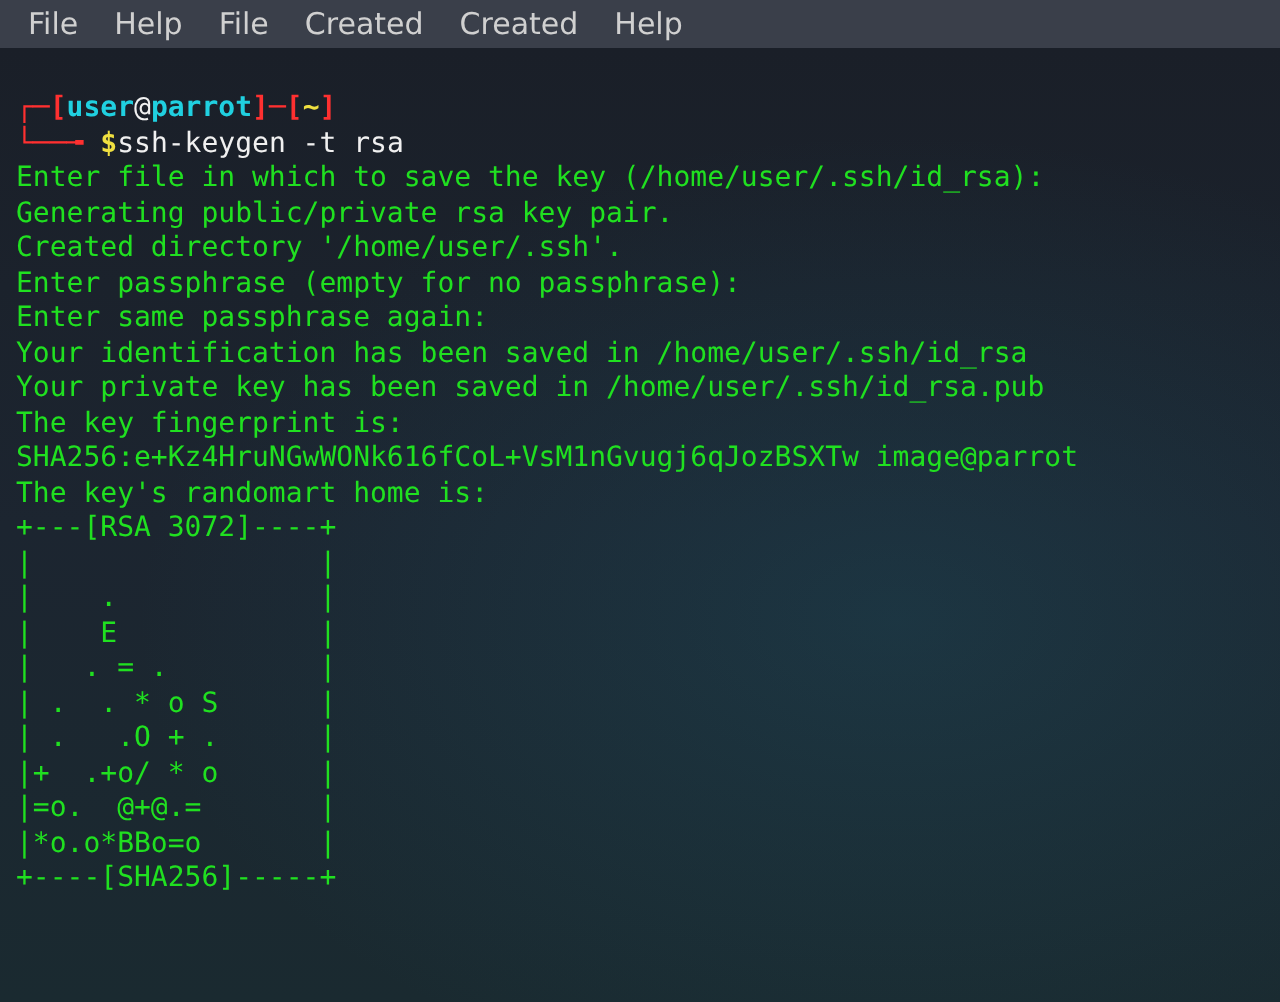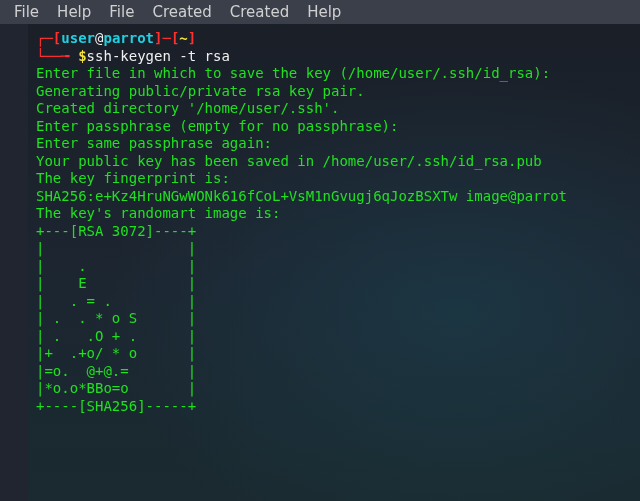--- a/index.html
+++ b/index.html
@@ -24,28 +24,27 @@
       gap: 2px;
       color: #d0d0d0;
       font-family: 'DejaVu Sans', sans-serif;
       font-size: 15px;
     }
     .menu-item {
       padding: 2px 8px;
       cursor: pointer;
     }
     .terminal {
-      padding: 6px 8px;
+      padding: 22px 8px;
       font-size: 14px;
       line-height: 1.25;
       background: linear-gradient(180deg, #1a1f28 0%, #1c2530 50%, #1a2a30 100%);
       height: calc(100% - 24px);
       position: relative;
       overflow: hidden;
-      margin-left: 28px;
     }
     .terminal::before {
       content: "";
       position: absolute;
       top: 0; left: 0; right: 0; bottom: 0;
       background: radial-gradient(ellipse at 70% 60%, rgba(30,100,120,0.25) 0%, rgba(20,30,40,0) 60%);
       pointer-events: none;
     }
     .line {
       white-space: pre;
@@ -75,24 +74,25 @@
 </div>
 
 <div class="terminal">
   <div class="line"><span class="red">┌─[</span><span class="cyan">user</span><span class="white">@</span><span class="cyan">parrot</span><span class="red">]─[</span><span class="yellow">~</span><span class="red">]</span></div>
   <div class="line prompt-row"><span class="red">└──╼ </span><span class="yellow">$</span><span class="white">ssh-keygen -t rsa</span></div>
   <div class="line green">Enter file in which to save the key (/home/user/.ssh/id_rsa):</div>
   <div class="line green">Generating public/private rsa key pair.</div>
   <div class="line green">Created directory '/home/user/.ssh'.</div>
   <div class="line green">Enter passphrase (empty for no passphrase):</div>
   <div class="line green">Enter same passphrase again:</div>
-  <div class="line green">Your public key has been saved in /home/user/.ssh/id_rsa.pub</div>
+  <div class="line green">Your identification has been saved in /home/user/.ssh/id_rsa</div>
+  <div class="line green">Your private key has been saved in /home/user/.ssh/id_rsa.pub</div>
   <div class="line green">The key fingerprint is:</div>
   <div class="line green">SHA256:e+Kz4HruNGwWONk616fCoL+VsM1nGvugj6qJozBSXTw image@parrot</div>
-  <div class="line green">The key's randomart image is:</div>
+  <div class="line green">The key's randomart home is:</div>
   <div class="line green">+---[RSA 3072]----+</div>
   <div class="line green">|                 |</div>
   <div class="line green">|    .            |</div>
   <div class="line green">|    E            |</div>
   <div class="line green">|   . = .         |</div>
   <div class="line green">| .  . * o S      |</div>
   <div class="line green">| .   .O + .      |</div>
   <div class="line green">|+  .+o/ * o      |</div>
   <div class="line green">|=o.  @+@.=       |</div>
   <div class="line green">|*o.o*BBo=o       |</div>

